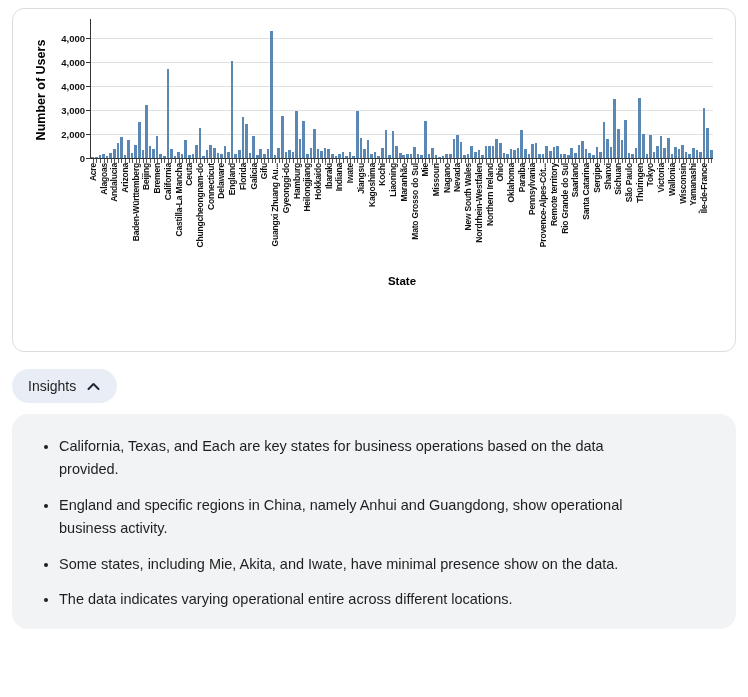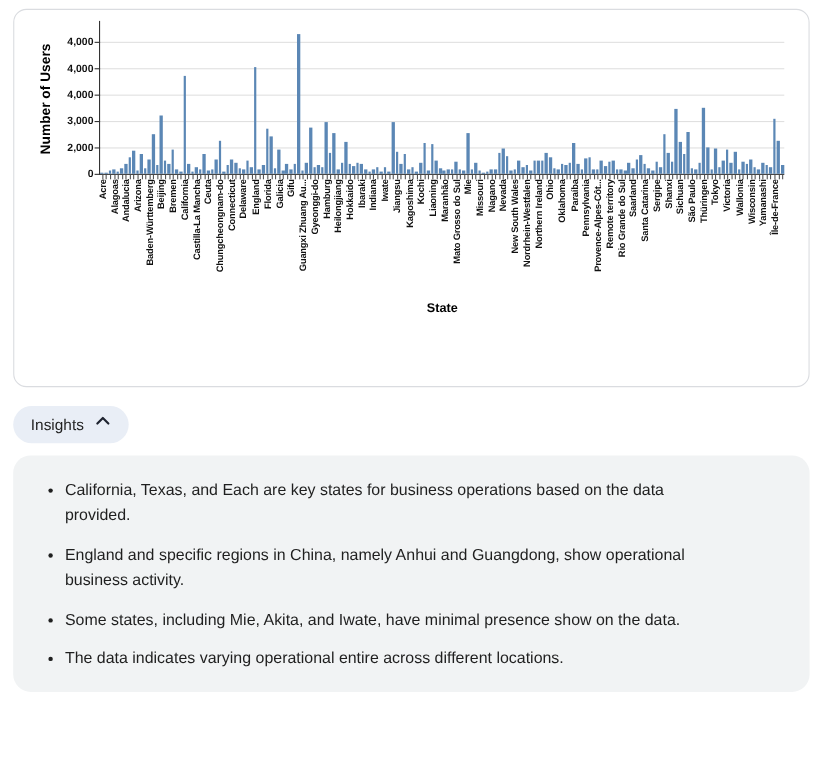--- a/index.html
+++ b/index.html
@@ -33,21 +33,21 @@
     text-align: right; font-size: 8.5px; font-weight: 700; color: #111;
     letter-spacing: -0.2px; transform-origin: 0 0;
     transform: rotate(-90deg) translateX(-110px); white-space: nowrap; }
   .y-axis-title { position: absolute; width: 160px; text-align: center;
     font-size: 12.5px; font-weight: 700; color: #000; transform: rotate(-90deg); }
   .x-axis-title { position: absolute; width: 100%; text-align: center; left: 28px;
     font-size: 11.5px; font-weight: 700; color: #000; }
 
   
   .caption { margin: 19px 0 0 0; font-size: 15px; color: #1f1f1f; }
-  .insights-btn { margin-top: 17px; display: inline-flex; align-items: flex-start; gap: 11px;
+  .insights-btn { margin-top: 17px; display: inline-flex; align-items: center; gap: 11px;
     background: #e9eef6; border: none; border-radius: 18px; padding: 9px 17px 9px 16px;
     font-family: "Liberation Sans", sans-serif; font-size: 14px; color: #1f1f1f;
     cursor: pointer; }
   .insights-panel { margin-top: 11px; width: 724px; background: #f1f3f4;
     border-radius: 16px; padding: 21px 30px 17px 26px; }
   .insights-panel ul { list-style: disc; padding-left: 21px; }
   .insights-panel li { max-width: 588px; font-size: 14.5px; line-height: 1.62;
     color: #1f1f1f; margin-bottom: 12px; }
   .insights-panel li:last-child { margin-bottom: 0; }
   .footnote { margin-top: 16px; margin-left: 2px; font-size: 12px; color: #5f6368; }

